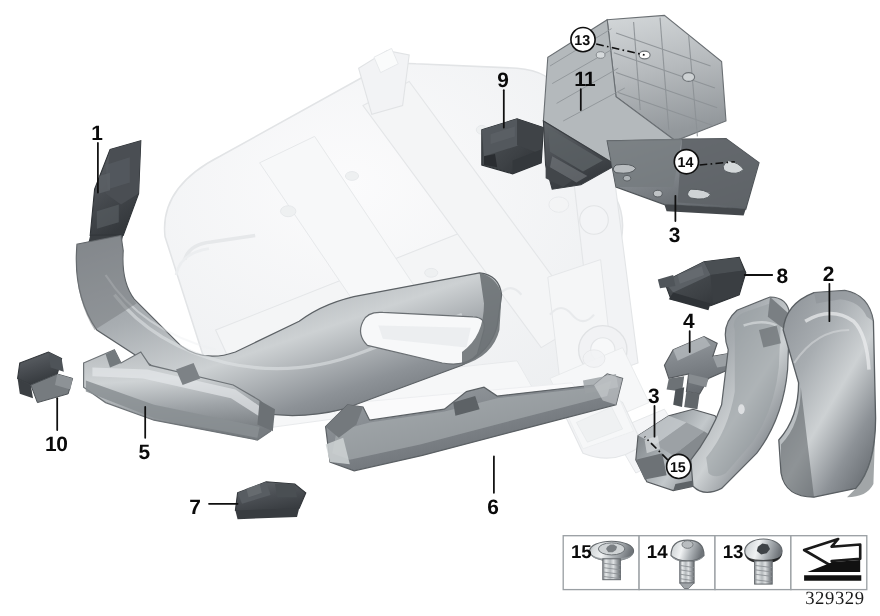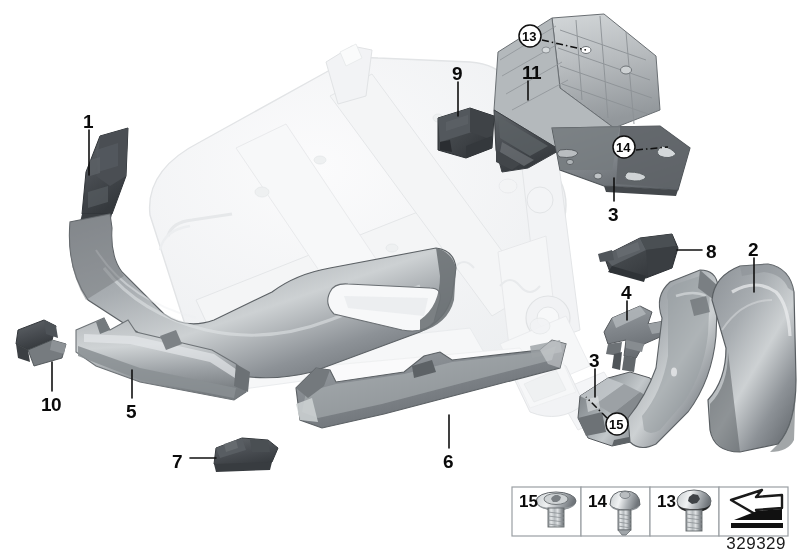--- a/index.html
+++ b/index.html
@@ -36,21 +36,21 @@
     font-family:"Liberation Sans", sans-serif;
     font-weight:bold;
     font-size:17px;
     color:#0a0a0a;
     line-height:1;
     user-select:none;
   }
   #partnum{
     position:absolute;
     right:14px;bottom:6px;
-    font-family:Liberation Sans, sans-serif;
+    font-family:Liberation Serif, serif;
     font-size:17px;
     letter-spacing:0.5px;
     color:#1a1a1a;
   }
 </style>
 </head>
 <body>
 
 <div id="stage">
 

